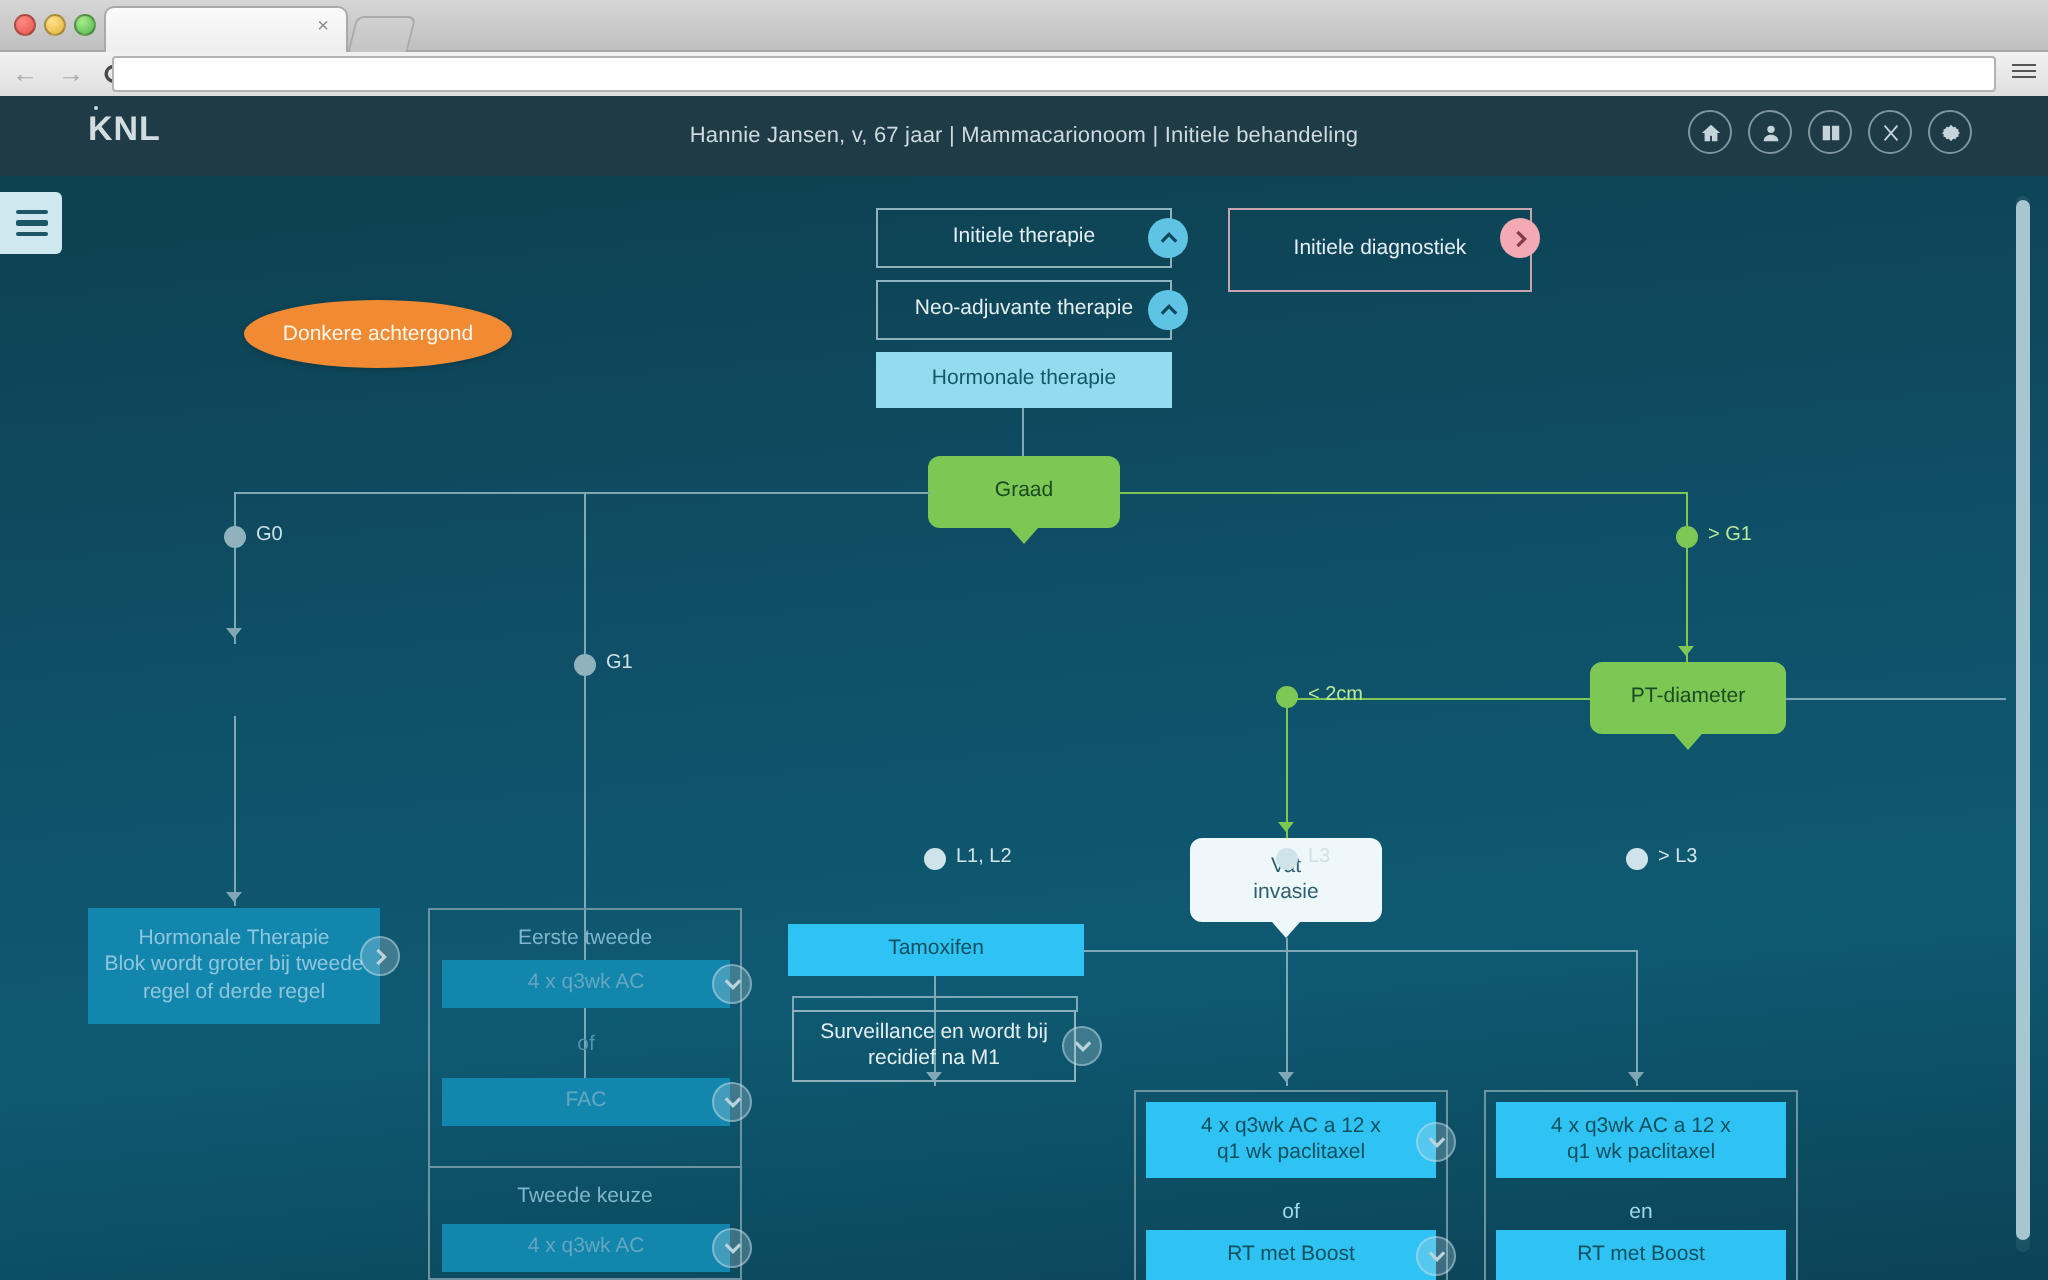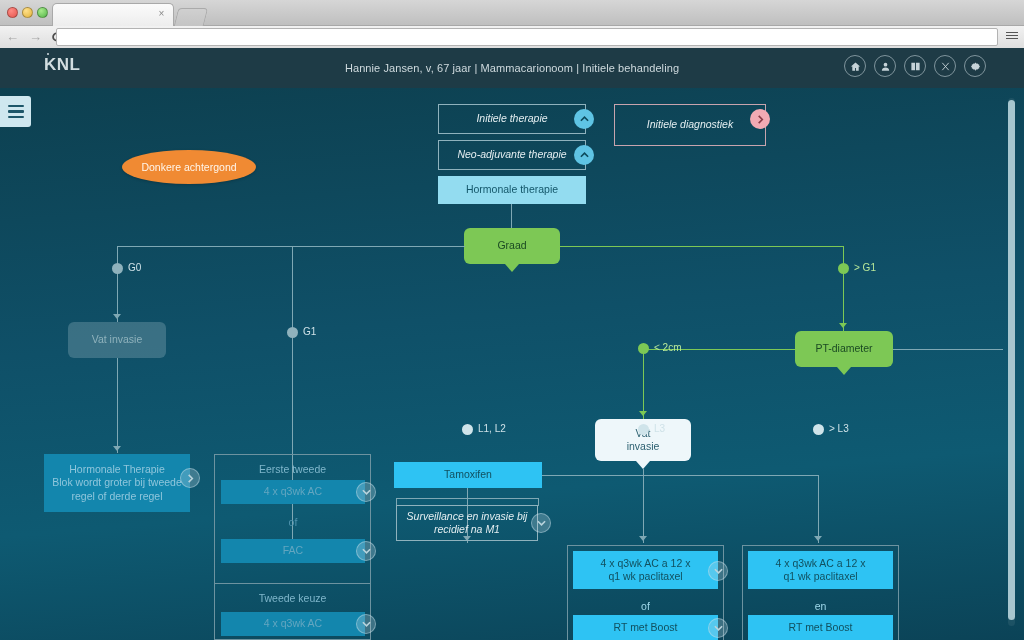--- a/index.html
+++ b/index.html
@@ -71,21 +71,21 @@
   .scrollbar { position: absolute; right: 9px; top: 10px; width: 7px; height: 528px;
     background: rgba(255,255,255,.07); border-radius: 4px; }
   .scrollbar .thumb { position: absolute; left: 0; top: 2px; width: 7px; height: 520px;
     background: #a7c6cf; border-radius: 4px; }
 
   
   .node { position: absolute; display: flex; align-items: center;
     justify-content: center; text-align: center; font-size: 10.5px;
     line-height: 1.25; }
 
-  .n-outline { border: 1px solid #8fb2bd; color: #e4eef1; background: transparent; font-style: italic; }
+  .n-outline { border: 1px solid #8fb2bd; color: #e4eef1; background: transparent; }
   .n-outline.pinkish { border-color: #c8a4ae; }
   .n-cyan { background: #2ec3f3; color: #11505f; font-weight: 400; }
   .n-lightblue { background: #93dcf0; color: #14576a; }
   .n-green { background: #7dc855; color: #1b4a23; border-radius: 6px; }
   .n-grey { background: rgba(160,190,200,.30); color: #8fb2bc; border-radius: 6px; }
   .n-white { background: #eef7fa; color: #2c6070; border-radius: 6px; }
   .n-teal { background: #1386ad; color: #8fc6dc; }
   .n-teal-dim { background: #1386ad; color: #63a6c0; }
   .n-panel { border: 1px solid #6d93a0; background: transparent; }
 
@@ -244,23 +244,20 @@
   <div class="tip green" style="left:505px; top:176px;"></div>
 
   <div class="edge h" style="left:117px; top:158px; width:348px;"></div>
   <div class="edge h green" style="left:559px; top:158px; width:284px;"></div>
 
   <div class="edge v" style="left:117px; top:158px; height:76px;"></div>
   <div class="pin" style="left:112px; top:175px; width:11px; height:11px; background:#8fb2bd;"></div>
   <div class="pin-label" style="left:128px; top:174px;">G0</div>
   <div class="arrow" style="left:113px; top:226px;"></div>
 
-  <div class="node n-grey" style="left:68px; top:234px; width:98px; height:36px;">
-    <span>Vat invasie</span>
-  </div>
   <div class="edge v" style="left:117px; top:270px; height:95px;"></div>
   <div class="arrow" style="left:113px; top:358px;"></div>
 
   <div class="edge v" style="left:292px; top:158px; height:307px;"></div>
   <div class="pin" style="left:287px; top:239px; width:11px; height:11px; background:#8fb2bd;"></div>
   <div class="pin-label" style="left:303px; top:238px;">G1</div>
   <div class="arrow" style="left:288px; top:458px;"></div>
 
   <div class="edge v green" style="left:843px; top:158px; height:85px;"></div>
   <div class="pin" style="left:838px; top:175px; width:11px; height:11px; background:#7dc855;"></div>
@@ -347,21 +344,21 @@
 
   <div class="node n-cyan" style="left:394px; top:374px; width:148px; height:26px;">
     <span>Tamoxifen</span>
   </div>
   <div class="edge v" style="left:467px; top:400px; height:10px;"></div>
   <div class="edge h" style="left:396px; top:410px; width:142px;"></div>
   <div class="edge v" style="left:396px; top:410px; height:8px;"></div>
   <div class="edge v" style="left:538px; top:410px; height:8px;"></div>
 
   <div class="node n-outline" style="left:396px; top:417px; width:142px; height:36px; flex-direction:column;">
-    <span>Surveillance en invasie bij</span>
+    <span>Surveillance en wordt bij</span>
     <span>recidief na M1</span>
   </div>
   <div class="circ-btn ghost" style="left:531px; top:425px;">
     <svg width="9" height="6" viewBox="0 0 10 6" fill="none" stroke="currentColor" stroke-width="1.8">
         <path d="M1 1l4 4 4-4"></path>
       </svg>
   </div>
 
   <div class="node n-panel" style="left:567px; top:457px; width:157px; height:114px; display:block;"></div>
   <div class="node n-cyan" style="left:573px; top:463px; width:145px; height:38px; flex-direction:column;">

